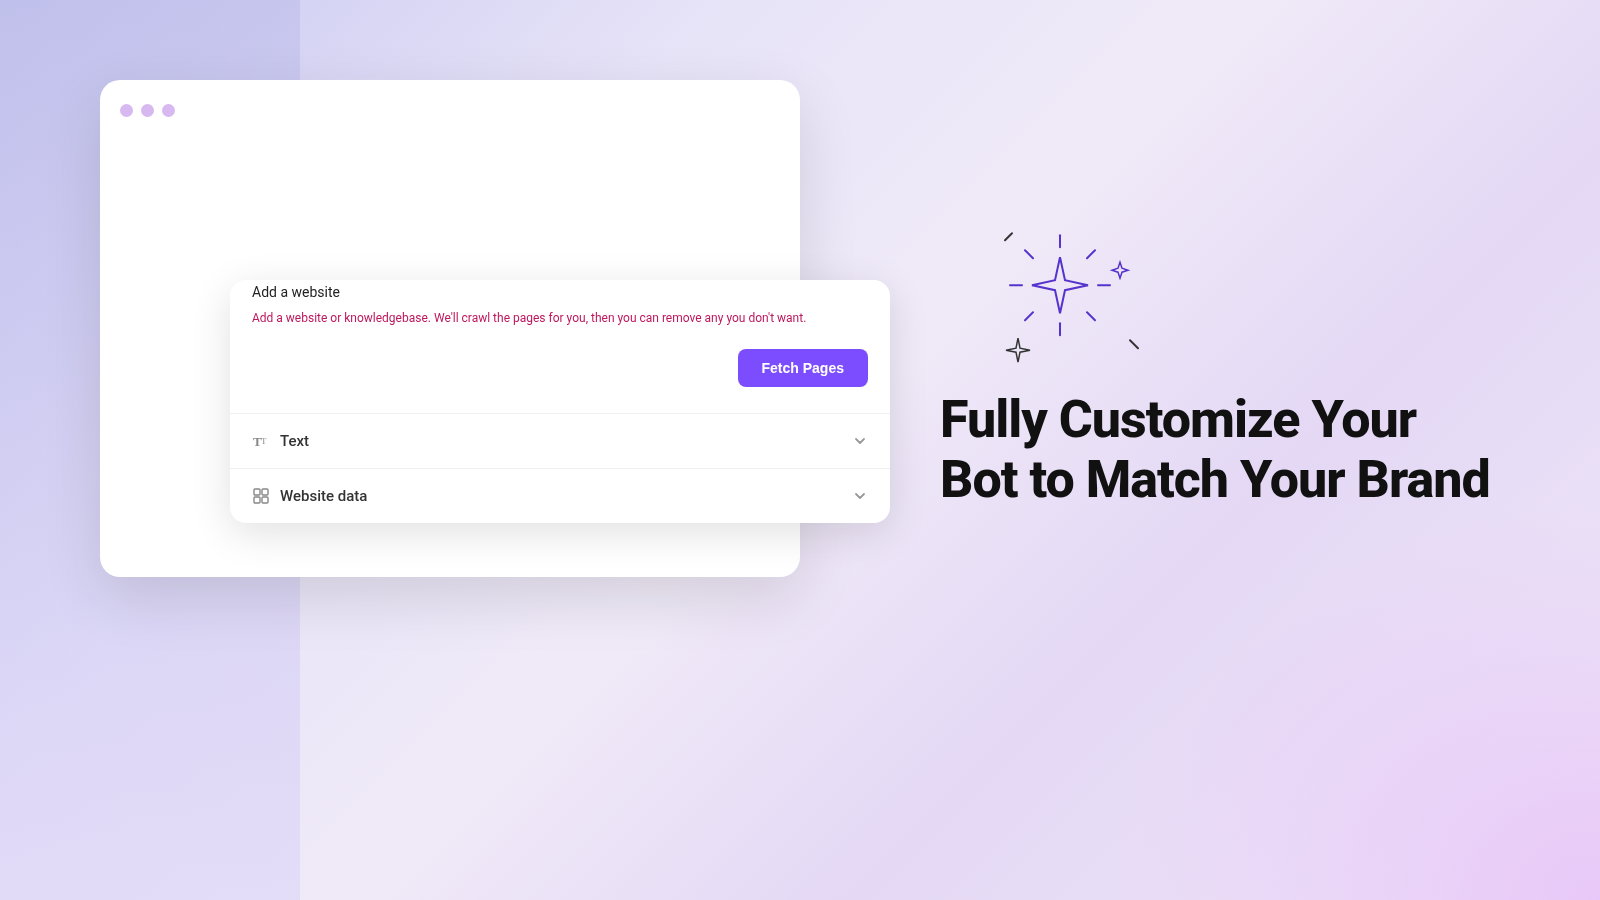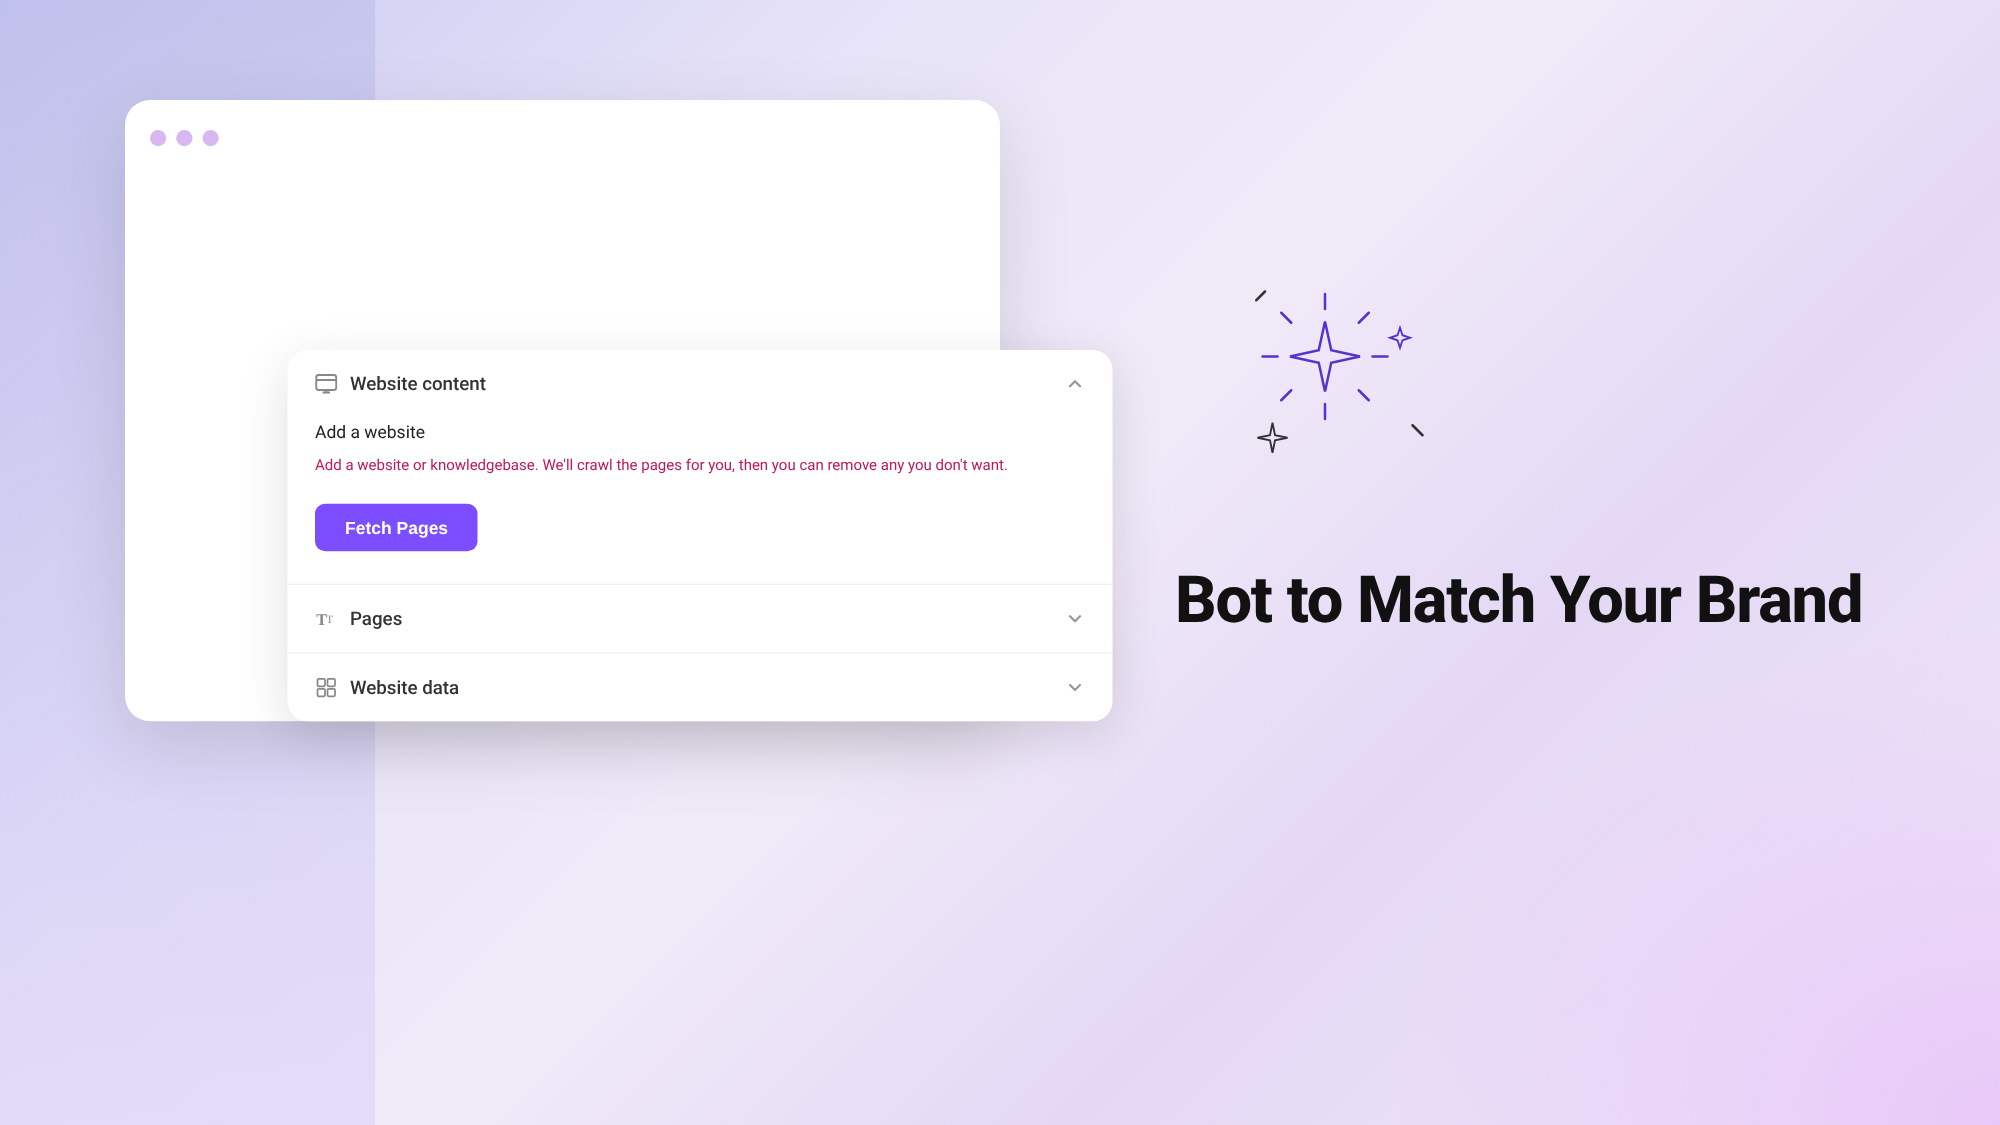--- a/index.html
+++ b/index.html
@@ -139,20 +139,21 @@
 
     .helper-text {
       font-size: 12px;
       color: #be185d;
       margin-bottom: 22px;
       line-height: 1.4;
     }
 
     .fetch-btn-row {
       display: flex;
+      justify-content: flex-end;
       margin-bottom: 8px;
     }
 
     .fetch-button {
       background: #7c4dff;
       color: white;
       border: none;
       padding: 11px 24px;
       border-radius: 8px;
       font-size: 14px;
@@ -196,55 +197,39 @@
       <div class="browser-dot"></div>
       <div class="browser-dot"></div>
     </div>
 
     <div style="height: 420px;"></div>
   </div>
 
   <div class="content-card">
 
     <div class="section">
-      <div class="section-header">
-        <div class="section-header-left">
-
-          <svg width="18" height="18" viewBox="0 0 18 18" fill="none" xmlns="http://www.w3.org/2000/svg">
-            <rect x="1" y="2" width="16" height="12" rx="2" stroke="#888" stroke-width="1.5" fill="none"></rect>
-            <line x1="1" y1="6" x2="17" y2="6" stroke="#888" stroke-width="1.5"></line>
-            <line x1="9" y1="14" x2="9" y2="16" stroke="#888" stroke-width="1.5"></line>
-            <line x1="6" y1="16" x2="12" y2="16" stroke="#888" stroke-width="1.5"></line>
-          </svg>
-          <span class="section-title">Website content</span>
-        </div>
-
-        <svg width="16" height="16" viewBox="0 0 16 16" fill="none">
-          <path d="M4 10L8 6L12 10" stroke="#999" stroke-width="1.8" stroke-linecap="round" stroke-linejoin="round"></path>
-        </svg>
-      </div>
 
       <div class="section-expanded">
         <div class="add-website-label">Add a website</div>
         <div class="helper-text">Add a website or knowledgebase. We'll crawl the pages for you, then you can remove any you don't want.</div>
         <div class="fetch-btn-row">
           <button class="fetch-button">Fetch Pages</button>
         </div>
       </div>
     </div>
 
     <div class="section">
       <div class="section-header">
         <div class="section-header-left">
 
           <svg width="18" height="18" viewBox="0 0 18 18" fill="none">
             <text x="1" y="14" font-size="13" fill="#888" font-family="serif" font-weight="bold">T</text>
             <text x="9" y="12" font-size="9" fill="#888" font-family="serif">T</text>
           </svg>
-          <span class="section-title">Pages</span>
+          <span class="section-title">Text</span>
         </div>
         <svg width="16" height="16" viewBox="0 0 16 16" fill="none">
           <path d="M4 6L8 10L12 6" stroke="#999" stroke-width="1.8" stroke-linecap="round" stroke-linejoin="round"></path>
         </svg>
       </div>
     </div>
 
 
     <div class="section" style="border-bottom: none;">
       <div class="section-header">
@@ -293,16 +278,16 @@
       <g transform="translate(130, 60)">
         <path d="M0,-8 L2,-2 L8,0 L2,2 L0,8 L-2,2 L-8,0 L-2,-2 Z" stroke="#5533cc" stroke-width="1.5" fill="none"></path>
       </g>
 
       <line x1="15" y1="30" x2="22" y2="23" stroke="#333" stroke-width="2" stroke-linecap="round"></line>
       <line x1="140" y1="130" x2="148" y2="138" stroke="#333" stroke-width="2" stroke-linecap="round"></line>
     </svg>
   </div>
 
   <h1 class="headline">
-    <br>
+    <span>Fully Customize Your</span><br>
     <span>Bot to Match Your Brand</span>
   </h1>
 </div>
 
 </body></html>

